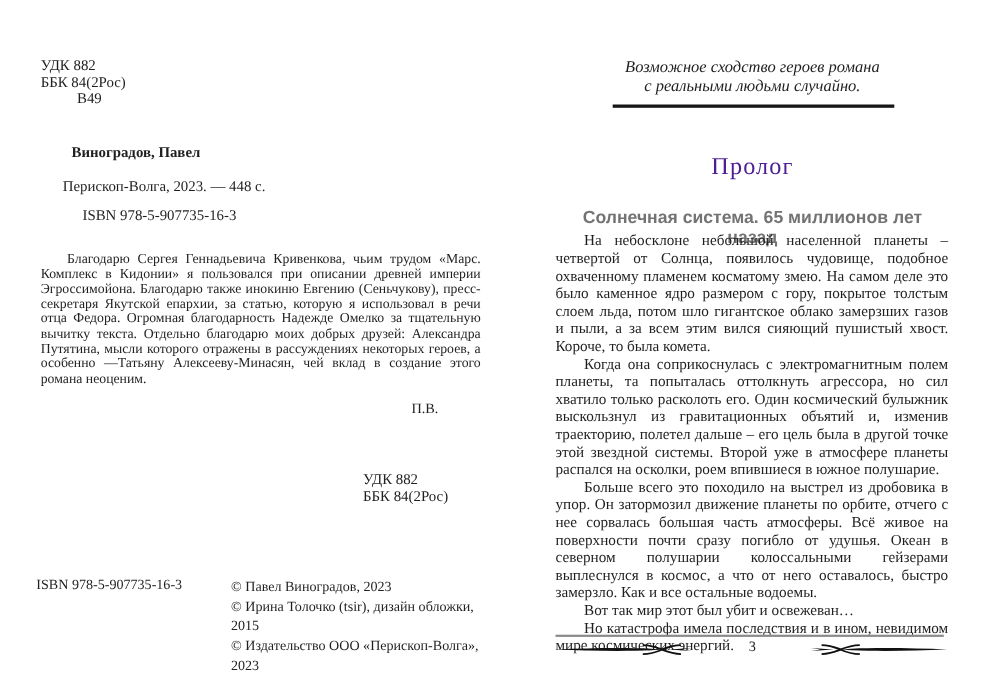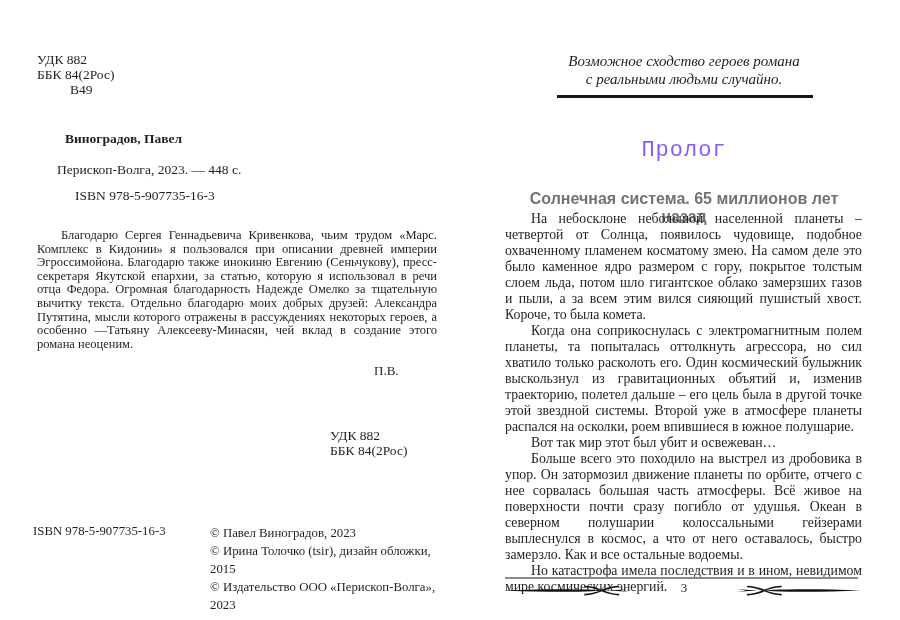--- a/index.html
+++ b/index.html
@@ -25,22 +25,22 @@
   .initials{left:374px;top:363px;font-size:13px;}
   .udk-bottom{left:330px;top:428px;font-size:13.5px;line-height:15px;}
   .isbn-bottom{left:33px;top:524px;font-size:12.8px;}
   .copyrights{left:176px;top:524px;font-size:12.8px;line-height:18px;margin-left:34px;}
 
   
   .epigraph{left:55px;top:52px;width:358px;text-align:center;
             font-style:italic;font-size:15px;line-height:18px;}
   .epigraph-rule{left:107px;top:95px;width:256px;height:2.5px;background:#161616;}
   .prologue-title{left:55px;top:138px;width:358px;text-align:center;
-      font-family:Liberation Mono, monospace;
-      font-weight:300;font-size:22px;letter-spacing:1px;color:#8b5cf6;}
+      font-family:Liberation Serif, serif;
+      font-weight:300;font-size:22px;letter-spacing:1px;color:#4c1d95;}
   .section-heading{left:55px;top:190px;width:358px;text-align:center;
       font-family:"Liberation Sans","DejaVu Sans",sans-serif;
       font-weight:bold;font-size:16px;color:#737373;}
   .body-text{left:55px;top:211px;width:357px;font-size:13.8px;line-height:16px;
              text-align:justify;}
   .body-text p{margin:0;text-indent:26px;}
   .footer-rule{left:55px;top:577px;width:353px;height:2px;background:#8a8a8a;}
   .flourish{top:584px;width:124px;height:13px;}
   .flourish-left{left:55px;}
   .flourish-right{left:287px;transform:scaleX(-1);}
@@ -91,22 +91,22 @@
 
   <div class="abs epigraph-rule"></div>
 
   <div class="abs prologue-title">Пролог</div>
 
   <div class="abs section-heading">Солнечная система. 65 миллионов лет назад</div>
 
   <div class="abs body-text">
     <p>На небосклоне небольшой населенной планеты – четвертой от Солнца, появилось чудовище, подобное охваченному пламенем косматому змею. На самом деле это было каменное ядро размером с гору, покрытое толстым слоем льда, потом шло гигантское облако замерзших газов и пыли, а за всем этим вился сияющий пушистый хвост. Короче, то была комета.</p>
     <p>Когда она соприкоснулась с электромагнитным полем планеты, та попыталась оттолкнуть агрессора, но сил хватило только расколоть его. Один космический булыжник выскользнул из гравитационных объятий и, изменив траекторию, полетел дальше – его цель была в другой точке этой звездной системы. Второй уже в атмосфере планеты распался на осколки, роем впившиеся в южное полушарие.</p>
+    <p>Больше всего это походило на выстрел из дробовика в упор. Он затормозил движение планеты по орбите, отчего с нее сорвалась большая часть атмосферы. Всё живое на поверхности почти сразу погибло от удушья. Океан в северном полушарии колоссальными гейзерами выплеснулся в космос, а что от него оставалось, быстро замерзло. Как и все остальные водоемы.</p>
     <p>Вот так мир этот был убит и освежеван…</p>
-    <p>Больше всего это походило на выстрел из дробовика в упор. Он затормозил движение планеты по орбите, отчего с нее сорвалась большая часть атмосферы. Всё живое на поверхности почти сразу погибло от удушья. Океан в северном полушарии колоссальными гейзерами выплеснулся в космос, а что от него оставалось, быстро замерзло. Как и все остальные водоемы.</p>
     <p>Но катастрофа имела последствия и в ином, невидимом мире космических энергий.</p>
   </div>
 
   <div class="abs footer-rule"></div>
 
   <svg class="abs flourish flourish-left" viewBox="0 0 125 14" preserveAspectRatio="none">
     <path d="M0,7 C30,5.6 62,5.1 88,6.2 L97,7 L88,7.8 C62,8.9 30,8.4 0,7 Z" fill="#111"></path>
     <path d="M80,2.6 C96,2.6 100,11.4 115,11.4 C108,11.4 103,9.4 98,7.4" stroke="#111" stroke-width="1.7" fill="none"></path>
     <path d="M80,11.4 C96,11.4 100,2.6 115,2.6 C108,2.6 103,4.6 98,6.6" stroke="#111" stroke-width="1.7" fill="none"></path>
     <path d="M104,7 L125,5.6 L116,7 L125,8.4 Z" fill="#111"></path>

